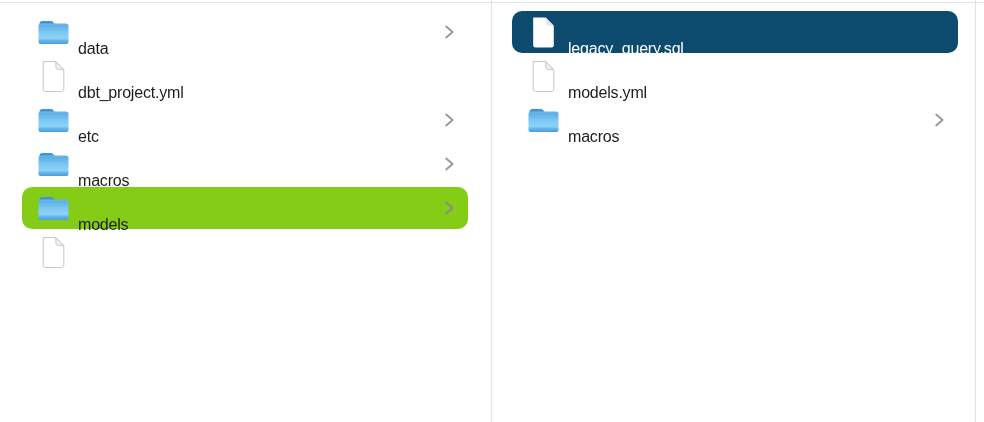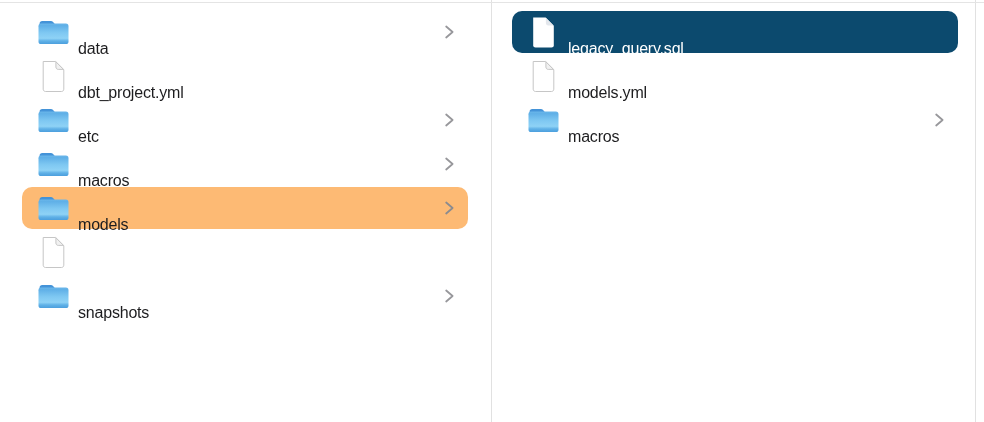--- a/index.html
+++ b/index.html
@@ -40,21 +40,21 @@
     display: flex;
     align-items: center;
     border-radius: 10px;
     padding: 0 13px 0 14px;
     box-sizing: border-box;
     cursor: default;
   }
   .col-left  .row { margin-left: 22px; margin-right: 23px; }
   .col-right .row { margin-left: 20px; margin-right: 17px; }
 
-  .row.sel-gray { background: #fdba74; }
+  .row.sel-gray { background: #84cc16; }
   .row.sel-blue { background: #0c4a6e; }
 
   .icon {
     width: 34px;
     height: 34px;
     margin-right: 8px;
     display: flex;
     align-items: center;
     justify-content: center;
     flex: 0 0 auto;
@@ -179,34 +179,20 @@
 
     <div class="row">
       <span class="icon">
         <svg width="27" height="33" viewBox="0 0 27 33">
             <path class="page" d="M3.2 1.5 h12.4 l8.2 8.2 v19.5 c0 1.3 -1 2.3 -2.3 2.3 H5.5 c-1.3 0 -2.3 -1 -2.3 -2.3 Z"></path>
             <path class="fold" d="M15.9 1.8 v5.2 c0 1.4 1 2.4 2.4 2.4 h5.2 Z"></path>
           </svg>
       </span>
     </div>
 
-    <div class="row">
-      <span class="icon">
-        <svg width="33" height="26" viewBox="0 0 33 26">
-            <path d="M2.6 6 V4.6 C2.6 3 3.6 2 5.2 2 h8.6 c0.9 0 1.7 0.35 2.3 1 l1.9 2.2 Z" fill="#4493d8"></path>
-            <rect x="1.5" y="4.6" width="30" height="20.4" rx="2.6" fill="url(#folderGrad)"></rect>
-          </svg>
-      </span>
-      <span class="label">snapshots</span>
-      <span class="chev">
-        <svg width="11" height="16" viewBox="0 0 11 16">
-            <path d="M2.2 2.5 l6.4 5.5 -6.4 5.5" fill="none" stroke="#97979b" stroke-width="1.8" stroke-linecap="round" stroke-linejoin="round"></path>
-          </svg>
-      </span>
-    </div>
 
 
   </div>
 
   <div class="column col-right">
 
     <div class="row sel-blue">
       <span class="icon">
         <svg width="27" height="33" viewBox="0 0 27 33">
             <path class="page" d="M3.2 1.5 h12.4 l8.2 8.2 v19.5 c0 1.3 -1 2.3 -2.3 2.3 H5.5 c-1.3 0 -2.3 -1 -2.3 -2.3 Z"></path>

